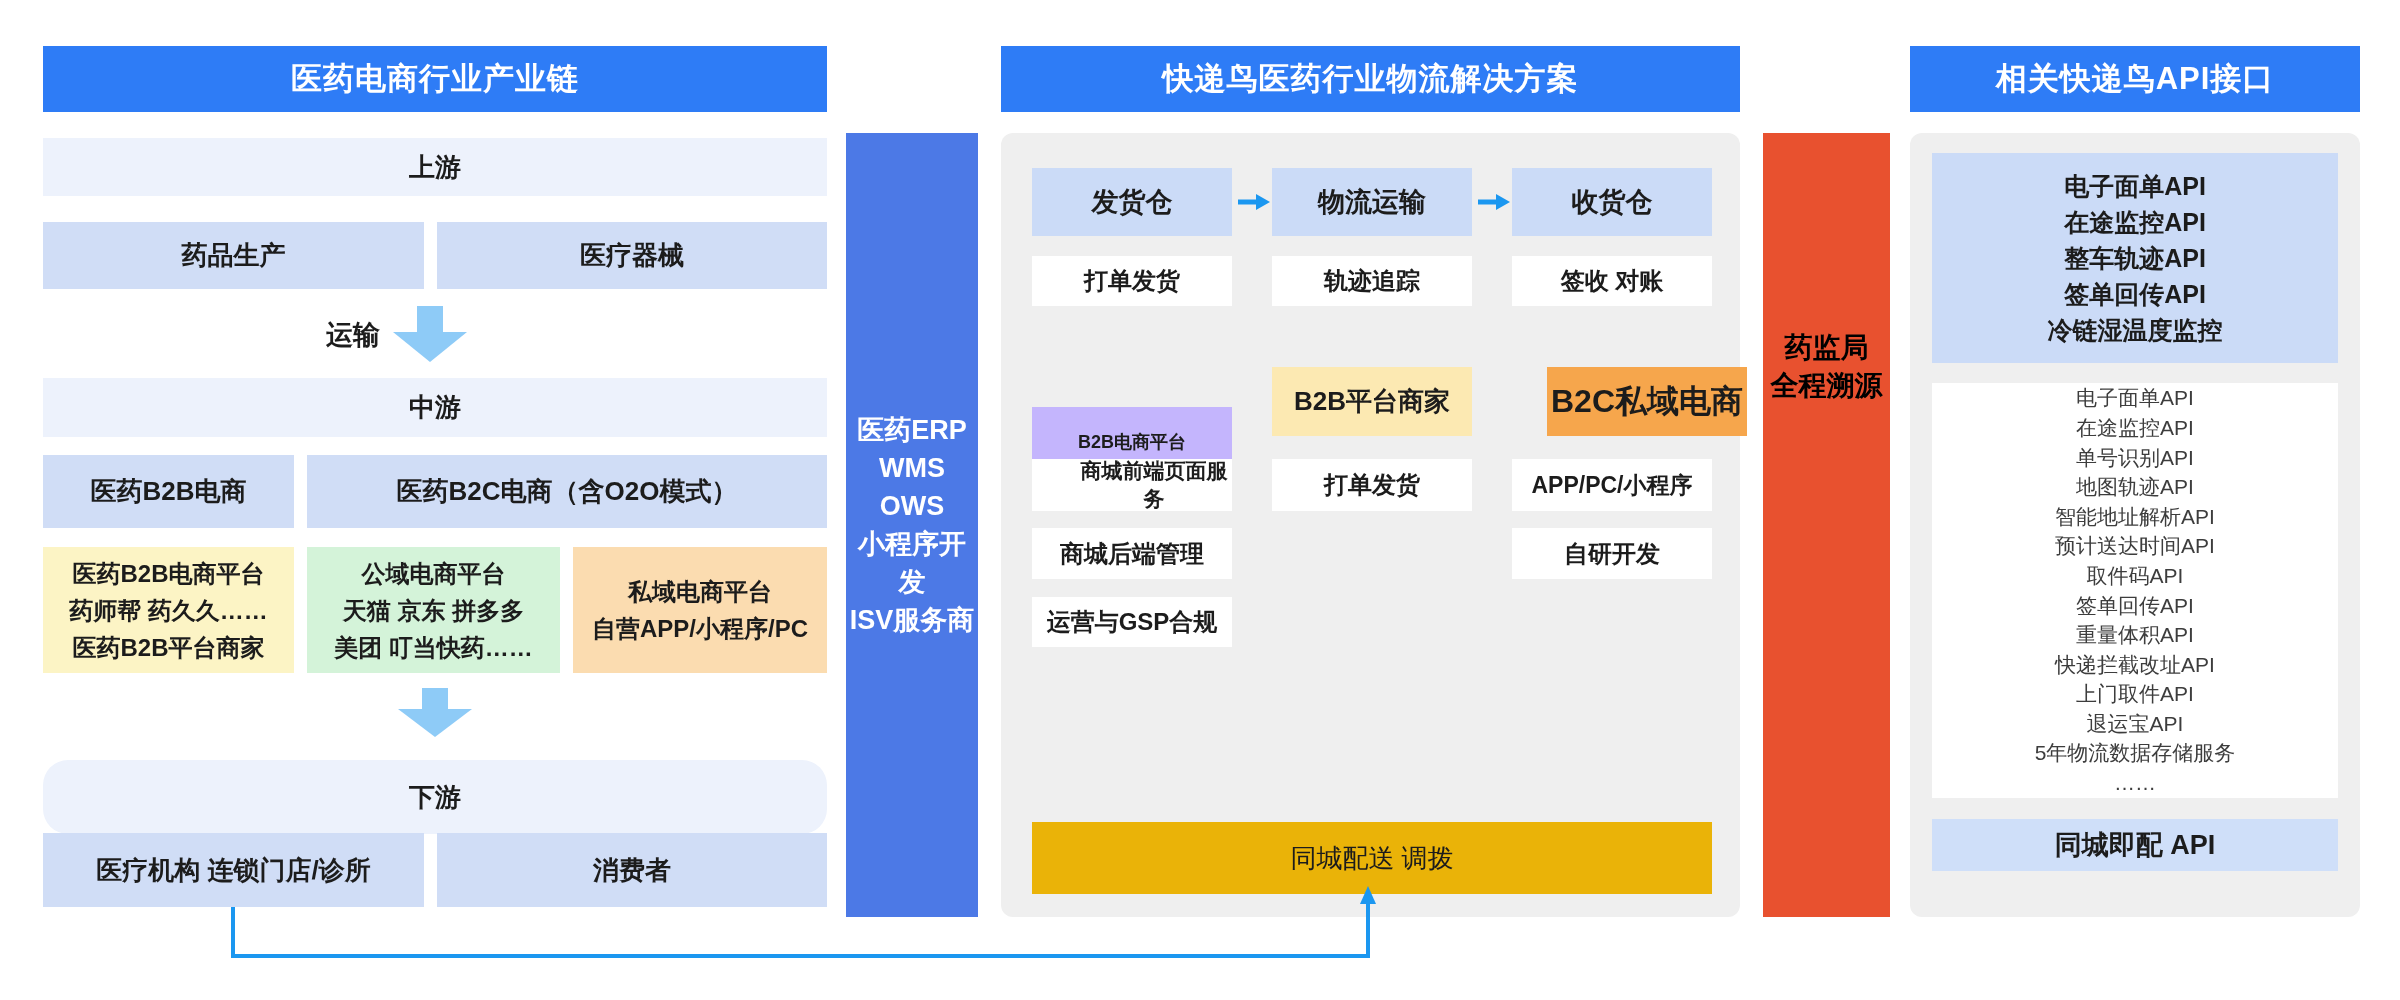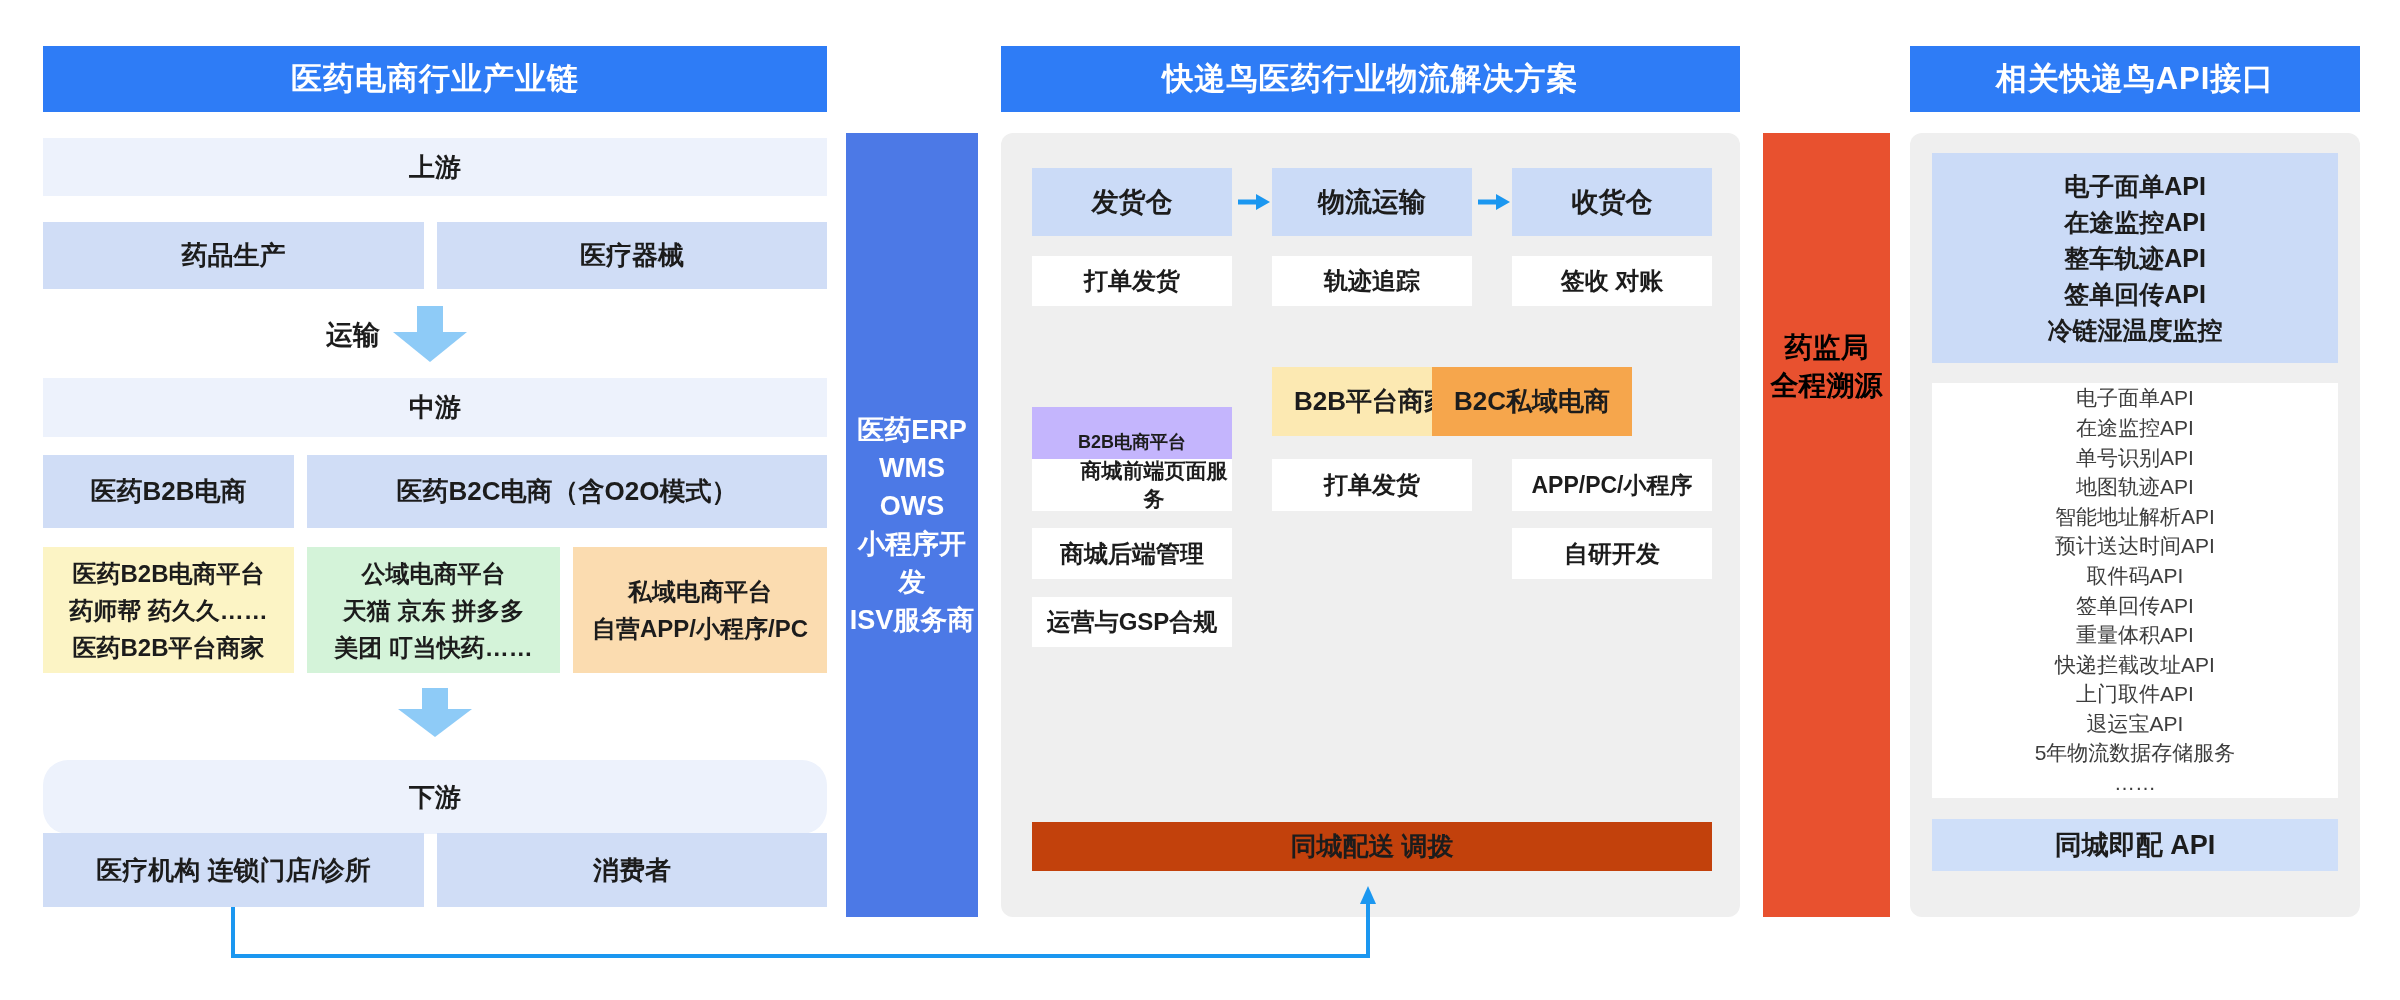--- a/index.html
+++ b/index.html
@@ -45,30 +45,30 @@
   #m-hdr{left:1001px;top:46px;width:739px;height:66px;}
   #m-panel{left:1001px;top:133px;width:739px;height:784px;}
   #m-f1{left:1032px;top:168px;width:200px;height:68px;}
   #m-f2{left:1272px;top:168px;width:200px;height:68px;}
   #m-f3{left:1512px;top:168px;width:200px;height:68px;}
   #m-s1{left:1032px;top:256px;width:200px;height:50px;}
   #m-s2{left:1272px;top:256px;width:200px;height:50px;}
   #m-s3{left:1512px;top:256px;width:200px;height:50px;}
   #m-h1{left:1032px;top:367px;width:200px;height:69px;background:#c4b5fd;font-size:18px;font-weight:bold;margin-top:40px;}
   #m-h2{left:1272px;top:367px;width:200px;height:69px;background:#FCE9B2;font-size:26px;font-weight:bold;}
-  #m-h3{left:1432px;top:367px;width:200px;height:69px;background:#F6A64C;font-size:26px;font-weight:bold;}
+  #m-h3{left:1547px;top:367px;width:200px;height:69px;background:#F6A64C;font-size:32px;font-weight:bold;}
   #m-c1a{left:1032px;top:459px;width:200px;height:52px;font-size:21px;padding-left:44px;}
   #m-c1b{left:1032px;top:528px;width:200px;height:51px;}
   #m-c1c{left:1032px;top:597px;width:200px;height:50px;}
   #m-c2a{left:1272px;top:459px;width:200px;height:52px;}
   #m-c2b{left:1272px;top:528px;width:200px;height:51px;}
   #m-c3a{left:1512px;top:459px;width:200px;height:52px;font-size:23px;}
   #m-c3b{left:1512px;top:528px;width:200px;height:51px;}
   #m-c3c{left:1512px;top:597px;width:200px;height:50px;font-size:23px;}
-  #m-bottom{left:1032px;top:822px;width:680px;height:49px;background:#c2410c;font-size:26px;font-weight:bold;}
+  #m-bottom{left:1032px;top:822px;width:680px;height:72px;background:#eab308;font-size:26px;font-weight:normal;}
   
   #trace-bar{left:1763px;top:133px;width:127px;height:784px;background:#E8512F;justify-content:flex-start;padding-top:196px;}
   #trace-bar span{font-size:28px;line-height:38px;}
   
   #r-hdr{left:1910px;top:46px;width:450px;height:66px;}
   #r-panel{left:1910px;top:133px;width:450px;height:784px;}
   #r-featured{left:1932px;top:153px;width:406px;height:210px;background:#CBDBF7;}
   #r-featured span{font-size:25px;font-weight:bold;line-height:36px;}
   #r-list{left:1932px;top:383px;width:406px;height:415px;background:#ffffff;}
   #r-list span{font-size:21px;line-height:29.6px;color:#3d3d3d;}

